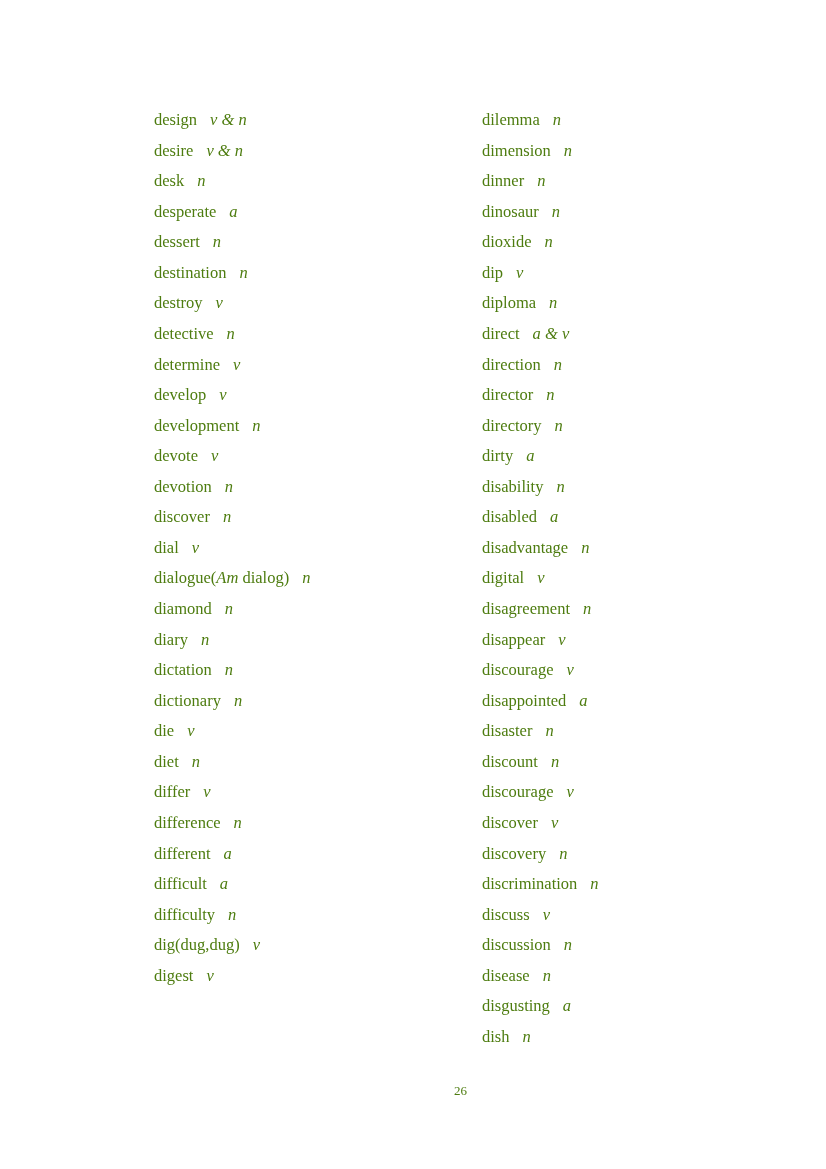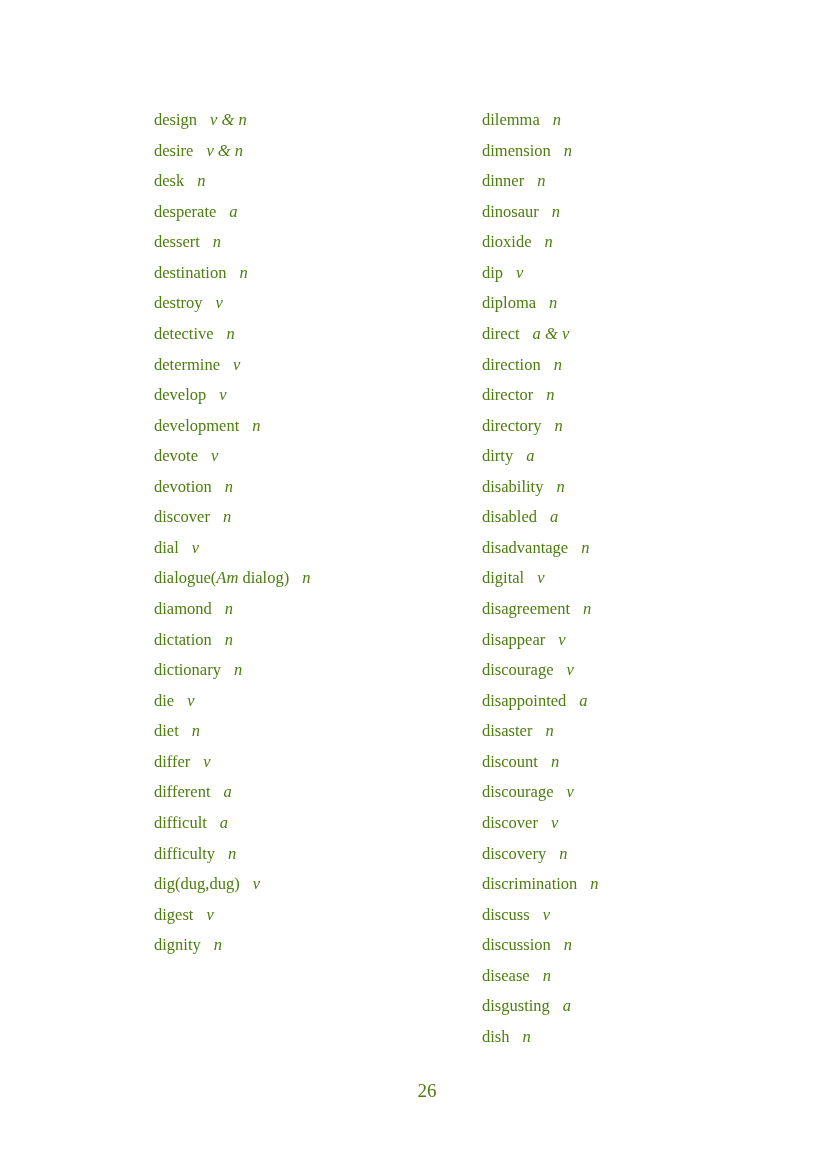--- a/index.html
+++ b/index.html
@@ -32,22 +32,22 @@
   .word .italic { font-style: italic; }
   .pos {
     font-style: italic;
     margin-left: 13px;
   }
   .page-number {
     position: absolute;
     top: 1081px;
     left: 387px;
     width: 80px;
-    text-align: center;
-    font-size: 19px;
+    text-align: right;
+    font-size: 13px;
     line-height: 20px;
   }
 </style>
 </head>
 <body>
 
 <div class="page">
   <div class="column column-left" id="col-left">
       <div class="entry-row"><span class="word">design</span><span class="pos">v &amp; n</span></div>
       <div class="entry-row"><span class="word">desire</span><span class="pos">v &amp; n</span></div>
@@ -59,31 +59,32 @@
       <div class="entry-row"><span class="word">detective</span><span class="pos">n</span></div>
       <div class="entry-row"><span class="word">determine</span><span class="pos">v</span></div>
       <div class="entry-row"><span class="word">develop</span><span class="pos">v</span></div>
       <div class="entry-row"><span class="word">development</span><span class="pos">n</span></div>
       <div class="entry-row"><span class="word">devote</span><span class="pos">v</span></div>
       <div class="entry-row"><span class="word">devotion</span><span class="pos">n</span></div>
       <div class="entry-row"><span class="word">discover</span><span class="pos">n</span></div>
       <div class="entry-row"><span class="word">dial</span><span class="pos">v</span></div>
       <div class="entry-row"><span class="word"><span>dialogue(</span><span class="italic">Am</span><span> dialog)</span></span><span class="pos">n</span></div>
       <div class="entry-row"><span class="word">diamond</span><span class="pos">n</span></div>
+      <div class="entry-row"><span class="word">diary</span><span class="pos">n</span></div>
       <div class="entry-row"><span class="word">dictation</span><span class="pos">n</span></div>
       <div class="entry-row"><span class="word">dictionary</span><span class="pos">n</span></div>
       <div class="entry-row"><span class="word">die</span><span class="pos">v</span></div>
       <div class="entry-row"><span class="word">diet</span><span class="pos">n</span></div>
       <div class="entry-row"><span class="word">differ</span><span class="pos">v</span></div>
+      <div class="entry-row"><span class="word">difference</span><span class="pos">n</span></div>
       <div class="entry-row"><span class="word">different</span><span class="pos">a</span></div>
       <div class="entry-row"><span class="word">difficult</span><span class="pos">a</span></div>
       <div class="entry-row"><span class="word">difficulty</span><span class="pos">n</span></div>
       <div class="entry-row"><span class="word">dig(dug,dug)</span><span class="pos">v</span></div>
       <div class="entry-row"><span class="word">digest</span><span class="pos">v</span></div>
-      <div class="entry-row"><span class="word">dignity</span><span class="pos">n</span></div>
     </div>
   <div class="column column-right" id="col-right">
       <div class="entry-row"><span class="word">dilemma</span><span class="pos">n</span></div>
       <div class="entry-row"><span class="word">dimension</span><span class="pos">n</span></div>
       <div class="entry-row"><span class="word">dinner</span><span class="pos">n</span></div>
       <div class="entry-row"><span class="word">dinosaur</span><span class="pos">n</span></div>
       <div class="entry-row"><span class="word">dioxide</span><span class="pos">n</span></div>
       <div class="entry-row"><span class="word">dip</span><span class="pos">v</span></div>
       <div class="entry-row"><span class="word">diploma</span><span class="pos">n</span></div>
       <div class="entry-row"><span class="word">direct</span><span class="pos">a &amp; v</span></div>

